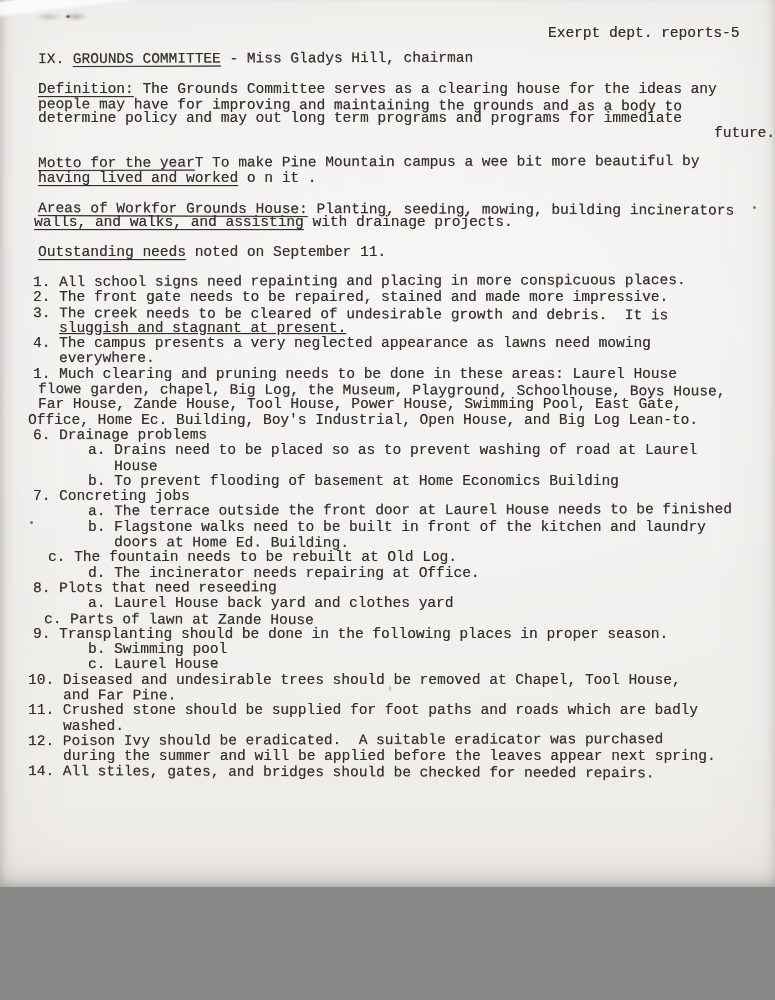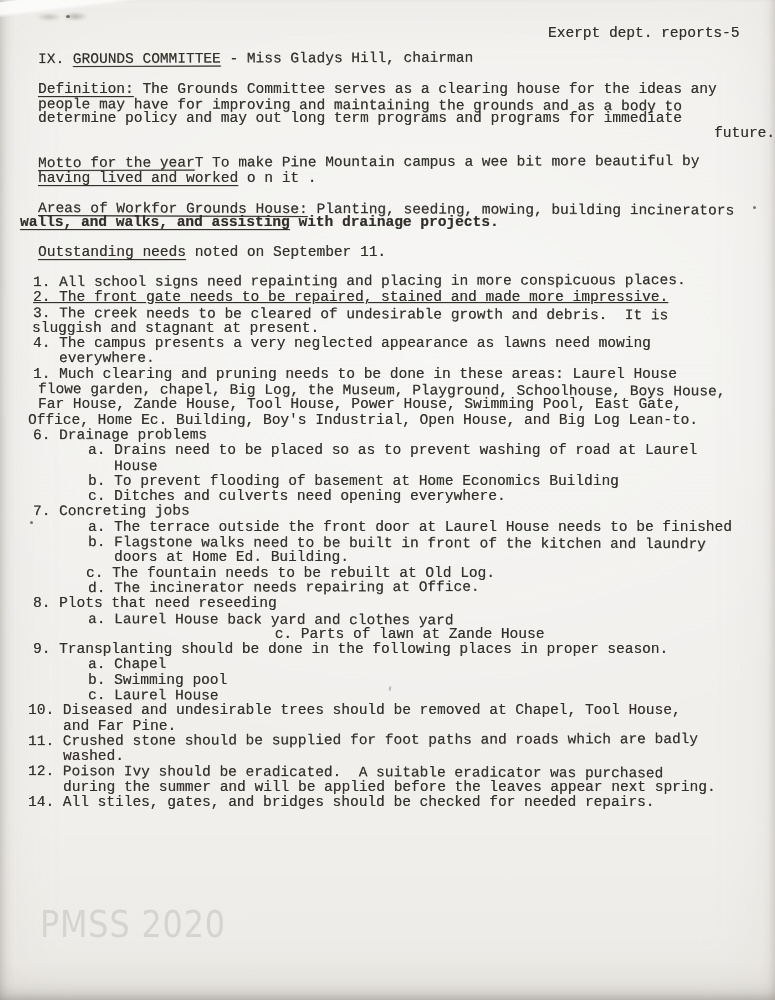--- a/index.html
+++ b/index.html
@@ -1,17 +1,17 @@
 <!DOCTYPE html>
 <html><head>
 <meta charset="utf-8">
 <style>
   html,body{margin:0;padding:0;background:#888;}
   .page{
-    position:relative;width:775px;height:1000px;overflow:hidden;
+    position:relative;width:775px;height:887px;overflow:hidden;
     background:
       radial-gradient(ellipse 900px 600px at 55% 35%, rgba(255,255,255,.45), rgba(255,255,255,0) 70%),
       linear-gradient(180deg,#fbfbfa 0px,#f3f2ef 9px,#f1f0ed 40px,#f0efec 82%,#edebe7 96%,#e4e2de 100%);
     box-shadow:
       inset 7px 0 14px -8px rgba(120,114,106,.45),
       inset -6px 0 12px -8px rgba(120,114,106,.40),
       inset 0 -10px 18px -10px rgba(110,104,96,.55),
       inset 0 0 60px rgba(180,173,162,.18);
     font-family:"Liberation Mono","DejaVu Sans Mono",monospace;
     color:#33302b;
@@ -71,48 +71,46 @@
 
   <div class="doc">
       <div class="doc-line" style="margin-left: 38px;"><span>IX. </span><span class="u">GROUNDS COMMITTEE</span><span> - Miss Gladys Hill, chairman</span></div>
       <div class="doc-line gap" style="margin-left: 38px;"><span class="u">Definition:</span><span> The Grounds Committee serves as a clearing house for the ideas any</span></div>
       <div class="doc-line" style="margin-left: 38px;"><span>people may have for improving and maintaining the grounds and as a body to</span></div>
       <div class="doc-line" style="margin-left: 38px;"><span>determine policy and may out long term programs and programs for immediate</span></div>
       <div class="doc-line" style="margin-left: 38px; text-align: right;"><span>future.</span></div>
       <div class="doc-line gap" style="margin-left: 38px;"><span class="u">Motto for the year</span><span>T To make Pine Mountain campus a wee bit more beautiful by</span></div>
       <div class="doc-line" style="margin-left: 38px;"><span class="u">having lived and worked</span><span> o n it .</span></div>
       <div class="doc-line gap" style="margin-left: 38px;"><span class="u">Areas of Workfor Grounds House:</span><span> Planting, seeding, mowing, building incinerators</span></div>
-      <div class="doc-line" style="margin-left: 20px; font-weight: bold;"><span class="u">walls, and walks, and assisting</span><span> with drainage projects.</span></div>
+      <div class="doc-line" style="margin-left: 34px;"><span class="u">walls, and walks, and assisting</span><span> with drainage projects.</span></div>
       <div class="doc-line gap" style="margin-left: 38px;"><span class="u">Outstanding needs</span><span> noted on September 11.</span></div>
       <div class="doc-line li gap" style="margin-left: 33px;"><span>1. All school signs need repainting and placing in more conspicuous places.</span></div>
-      <div class="doc-line li" style="margin-left: 33px; text-decoration: underline;"><span>2. The front gate needs to be repaired, stained and made more impressive.</span></div>
+      <div class="doc-line li" style="margin-left: 33px;"><span>2. The front gate needs to be repaired, stained and made more impressive.</span></div>
       <div class="doc-line li" style="margin-left: 33px;"><span>3. The creek needs to be cleared of undesirable growth and debris.  It is</span></div>
-      <div class="doc-line li" style="margin-left: 32px;"><span>sluggish and stagnant at present.</span></div>
+      <div class="doc-line li" style="margin-left: 59px; text-decoration: underline;"><span>sluggish and stagnant at present.</span></div>
       <div class="doc-line li" style="margin-left: 33px;"><span>4. The campus presents a very neglected appearance as lawns need mowing</span></div>
       <div class="doc-line li" style="margin-left: 59px;"><span>everywhere.</span></div>
       <div class="doc-line li" style="margin-left: 33px;"><span>1. Much clearing and pruning needs to be done in these areas: Laurel House</span></div>
       <div class="doc-line li" style="margin-left: 38px;"><span>flowe garden, chapel, Big Log, the Museum, Playground, Schoolhouse, Boys House,</span></div>
       <div class="doc-line li" style="margin-left: 38px;"><span>Far House, Zande House, Tool House, Power House, Swimming Pool, East Gate,</span></div>
       <div class="doc-line li" style="margin-left: 28px;"><span>Office, Home Ec. Building, Boy's Industrial, Open House, and Big Log Lean-to.</span></div>
       <div class="doc-line li" style="margin-left: 33px;"><span>6. Drainage problems</span></div>
       <div class="doc-line li" style="margin-left: 88px;"><span>a. Drains need to be placed so as to prevent washing of road at Laurel</span></div>
       <div class="doc-line li" style="margin-left: 114px;"><span>House</span></div>
       <div class="doc-line li" style="margin-left: 88px;"><span>b. To prevent flooding of basement at Home Economics Building</span></div>
-      <div class="doc-line li" style="margin-left: 88px;"><span>c. Ditches and culverts need opening everywhere.</span></div>
       <div class="doc-line li" style="margin-left: 33px;"><span>7. Concreting jobs</span></div>
       <div class="doc-line li" style="margin-left: 88px;"><span>a. The terrace outside the front door at Laurel House needs to be finished</span></div>
       <div class="doc-line li" style="margin-left: 88px;"><span>b. Flagstone walks need to be built in front of the kitchen and laundry</span></div>
       <div class="doc-line li" style="margin-left: 114px;"><span>doors at Home Ed. Building.</span></div>
-      <div class="doc-line li" style="margin-left: 86px;"><span>c. The fountain needs to be rebuilt at Old Log.</span></div>
+      <div class="doc-line li" style="margin-left: 48px;"><span>c. The fountain needs to be rebuilt at Old Log.</span></div>
       <div class="doc-line li" style="margin-left: 88px;"><span>d. The incinerator needs repairing at Office.</span></div>
       <div class="doc-line li" style="margin-left: 33px;"><span>8. Plots that need reseeding</span></div>
       <div class="doc-line li" style="margin-left: 88px;"><span>a. Laurel House back yard and clothes yard</span></div>
-      <div class="doc-line li" style="margin-left: 44px; text-align: center;"><span>c. Parts of lawn at Zande House</span></div>
+      <div class="doc-line li" style="margin-left: 44px;"><span>c. Parts of lawn at Zande House</span></div>
       <div class="doc-line li" style="margin-left: 33px;"><span>9. Transplanting should be done in the following places in proper season.</span></div>
-      <div class="doc-line li" style="margin-left: 88px;"><span>a. Chapel</span></div>
       <div class="doc-line li" style="margin-left: 88px;"><span>b. Swimming pool</span></div>
       <div class="doc-line li" style="margin-left: 88px;"><span>c. Laurel House</span></div>
       <div class="doc-line li" style="margin-left: 28px;"><span>10. Diseased and undesirable trees should be removed at Chapel, Tool House,</span></div>
       <div class="doc-line li" style="margin-left: 63px;"><span>and Far Pine.</span></div>
       <div class="doc-line li" style="margin-left: 28px;"><span>11. Crushed stone should be supplied for foot paths and roads which are badly</span></div>
       <div class="doc-line li" style="margin-left: 63px;"><span>washed.</span></div>
       <div class="doc-line li" style="margin-left: 28px;"><span>12. Poison Ivy should be eradicated.  A suitable eradicator was purchased</span></div>
       <div class="doc-line li" style="margin-left: 63px;"><span>during the summer and will be applied before the leaves appear next spring.</span></div>
       <div class="doc-line li" style="margin-left: 28px;"><span>14. All stiles, gates, and bridges should be checked for needed repairs.</span></div>
     </div>

